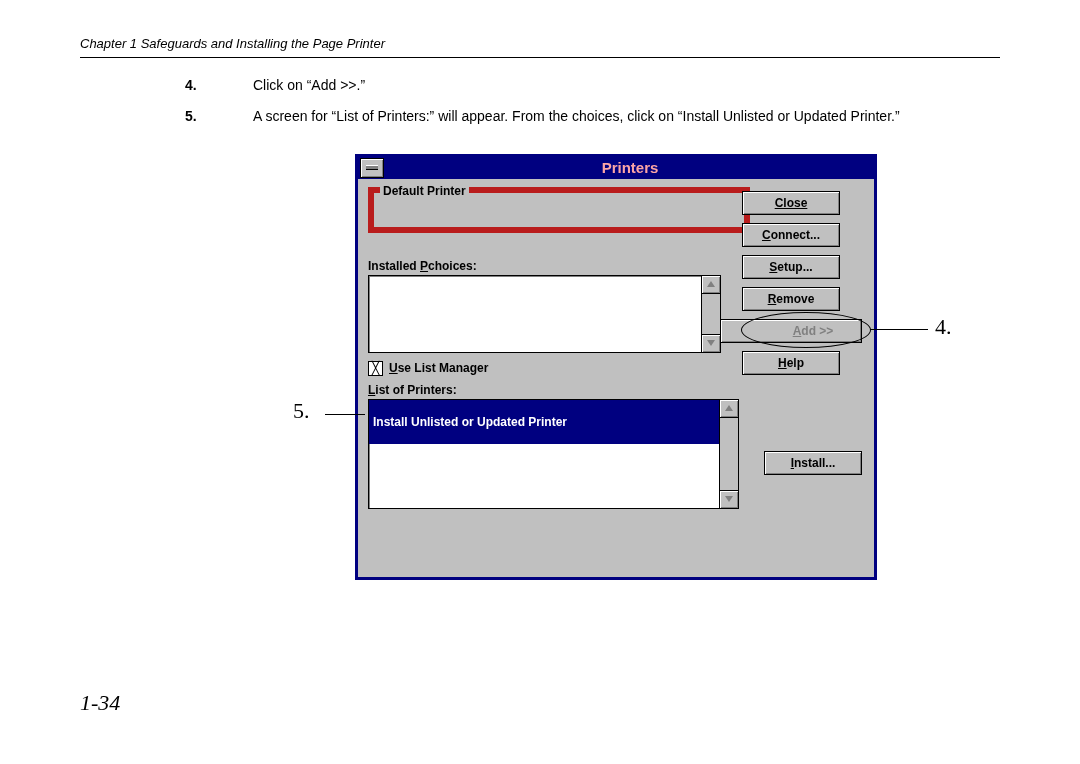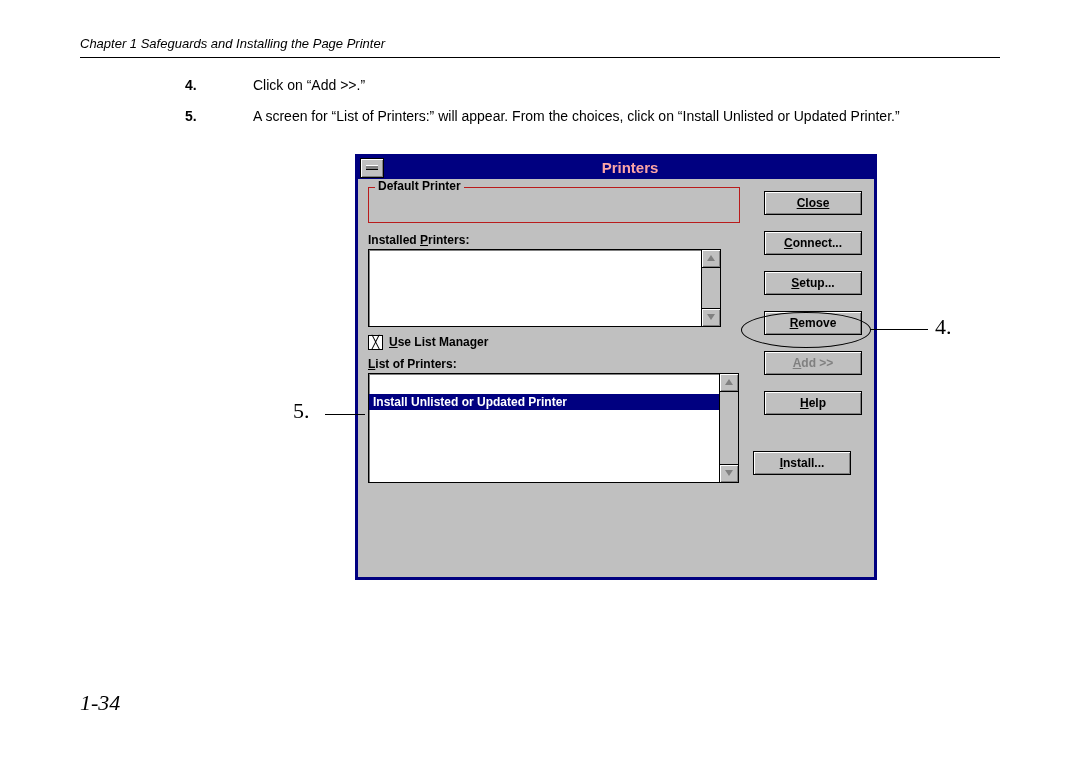--- a/index.html
+++ b/index.html
@@ -92,23 +92,23 @@
     font-weight: bold;
     font-size: 15px;
   }
   .client {
     padding: 8px 10px;
     position: relative;
     height: calc(100% - 22px);
     box-sizing: border-box;
   }
   .groupbox {
-    border: 1px solid #b91c1c;
-    position: relative;
-    margin-bottom: 10px;
+    border: 6px solid #b91c1c;
+    position: relative;
+    margin-bottom: 26px;
   }
   .groupbox .legend {
     position: absolute;
     top: -9px;
     left: 6px;
     background: #c0c0c0;
     padding: 0 3px;
     font-weight: bold;
     font-size: 12px;
   }
@@ -165,24 +165,24 @@
     width: 96px;
     height: 22px;
     background: #c0c0c0;
     border: 1px solid #000;
     box-shadow: inset 1px 1px 0 #fff, inset -1px -1px 0 #808080;
     display: flex;
     align-items: center;
     justify-content: center;
     font-weight: bold;
     font-size: 12px;
-    margin-bottom: 16px;
+    margin-bottom: 8px;
     text-align: center;
   }
-  .btn.disabled { color: #808080; }
+  .btn.disabled { color: #808080; padding-left: 44px; }
   .right-col {
     position: absolute;
     right: 12px;
     top: 12px;
     display: flex;
     flex-direction: column;
     align-items: center;
   }
   .setdef-row {
     display:flex; justify-content:center; margin-top:6px;
@@ -191,24 +191,24 @@
     width: 170px;
   }
   .chk-row {
     display:flex; align-items:center; gap:6px; margin-top:8px; font-weight:bold;
   }
   .chkbox {
     width:13px;height:13px;background:#fff;border:1px solid #000;display:flex;align-items:center;justify-content:center;font-size:12px;line-height:1;font-weight:normal;
   }
   .list-label { font-weight:bold; margin-top:7px; }
   .sel-row {
-    background:#000080;color:#fff;font-weight:bold;padding:1px 4px;font-size:12px;margin-top:20px;
+    background:#000080;color:#fff;font-weight:bold;padding:15px 4px;font-size:12px;
   }
   .install-btn-pos {
-    position:absolute; right:23px; top:272px;
+    position:absolute; right:12px; top:272px;
   }
   .ellipse {
     position:absolute;
     border:1px solid #000;
     border-radius:50%;
     background:transparent;
     pointer-events:none;
   }
   .callout-num {
     position:absolute;
@@ -257,21 +257,21 @@
         <div class="title-text">Printers</div>
       </div>
       <div class="client">
 
         <div class="groupbox defbox">
           <div class="legend">Default Printer</div>
         </div>
 
         <div class="installed-area">
           <div class="label-bold">
-            <span>Installed </span><span class="ul">P</span><span>rinters:</span>
+            <span>Installed </span><span class="ul">P</span><span>choices:</span>
           </div>
           <div class="listbox small">
             <div class="scrollbar">
               <div class="sb-btn">
                   <div class="tri-up"></div>
                 </div>
               <div class="sb-btn last">
                   <div class="tri-down"></div>
                 </div>
             </div>

